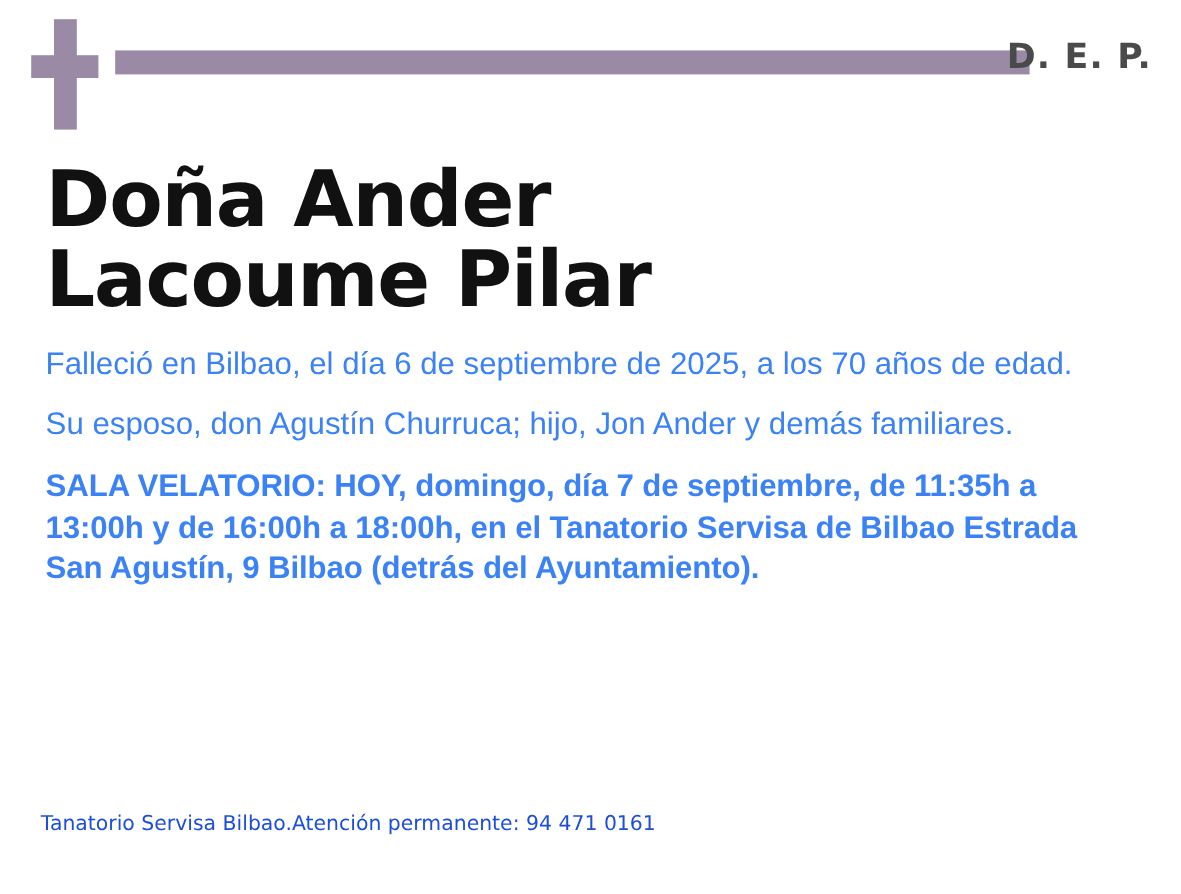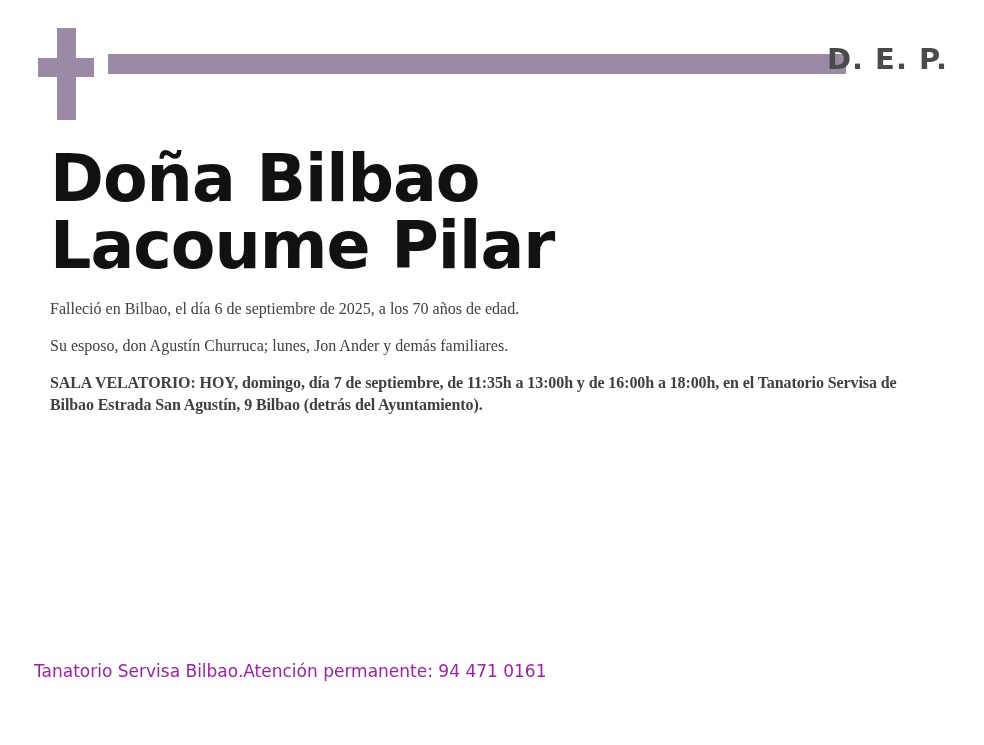--- a/index.html
+++ b/index.html
@@ -13,21 +13,21 @@
     font-family: "DejaVu Sans", sans-serif;
     color: #1a1a1a;
     overflow: hidden;
   }
 
   .obituary {
     position: relative;
     width: 984px;
     height: 713px;
     box-sizing: border-box;
-    padding: 16px;
+    padding: 4px;
   }
 
   
   .header {
     position: relative;
     height: 112px;
     padding: 0 22px 0 22px;
     box-sizing: border-box;
   }
 
@@ -87,63 +87,63 @@
     letter-spacing: -1px;
     color: #111111;
     white-space: nowrap;
   }
 
   
   .body-block {
     padding: 18px 38px 0 34px;
   }
   .para {
-    font-family: Liberation Serif, serif;
-    font-size: 16px;
+    font-family: Liberation Sans, sans-serif;
+    font-size: 26px;
     line-height: 1.33;
-    color: #404040;
+    color: #3b82f6;
     margin: 0 0 16px 0;
   }
   .para.bold {
     font-weight: bold;
     letter-spacing: -0.1px;
   }
   .para.last {
     margin-bottom: 0;
   }
 
   .footnote {
     position: absolute;
     left: 34px;
-    bottom: 32px;
+    bottom: 16px;
     font-family: "DejaVu Sans", sans-serif;
     font-size: 17px;
-    color: #a21caf;
+    color: #1d4ed8;
   }
 </style>
 </head>
 <body>
 
 <div class="obituary">
 
   <div class="header">
     <div class="cross">
       <div class="vert"></div>
       <div class="horiz"></div>
     </div>
     <div class="header-bar"></div>
     <div class="dep">D. E. P.</div>
   </div>
 
   <div class="name-block">
-    <div class="name-line">Doña Bilbao</div>
+    <div class="name-line">Doña Ander</div>
     <div class="name-line">Lacoume Pilar</div>
   </div>
 
   <div class="body-block">
     <p class="para">Falleció en Bilbao, el día 6 de septiembre de 2025, a los 70 años de edad.</p>
-    <p class="para">Su esposo, don Agustín Churruca; lunes, Jon Ander y demás familiares.</p>
+    <p class="para">Su esposo, don Agustín Churruca; hijo, Jon Ander y demás familiares.</p>
     <p class="para bold">SALA VELATORIO: HOY, domingo, día 7 de septiembre, de 11:35h a 13:00h y de 16:00h a 18:00h, en el Tanatorio Servisa de Bilbao Estrada San Agustín, 9  Bilbao (detrás del Ayuntamiento).</p>
   </div>
 
   <div class="footnote">Tanatorio Servisa Bilbao.Atención permanente: 94 471 0161</div>
 
 </div>
 
 </body></html>

